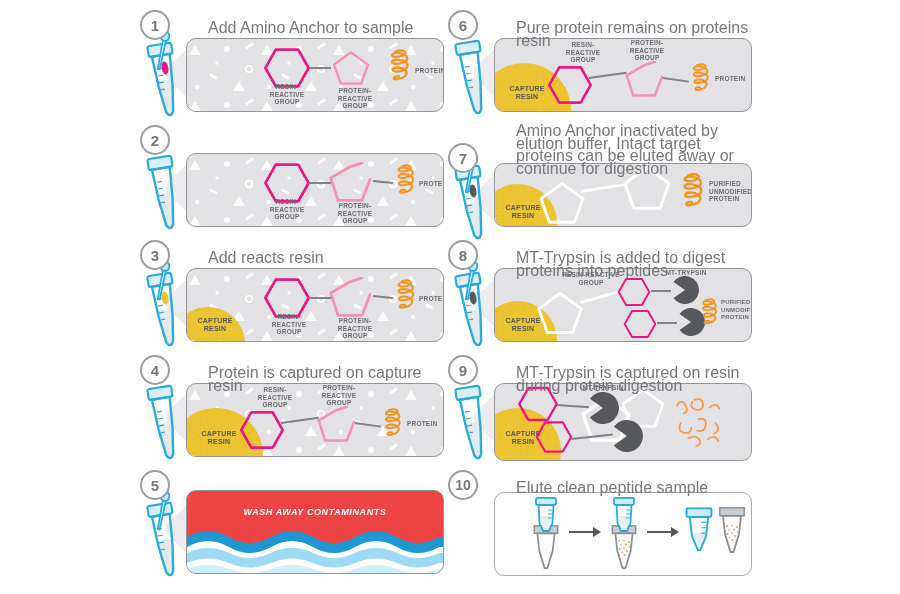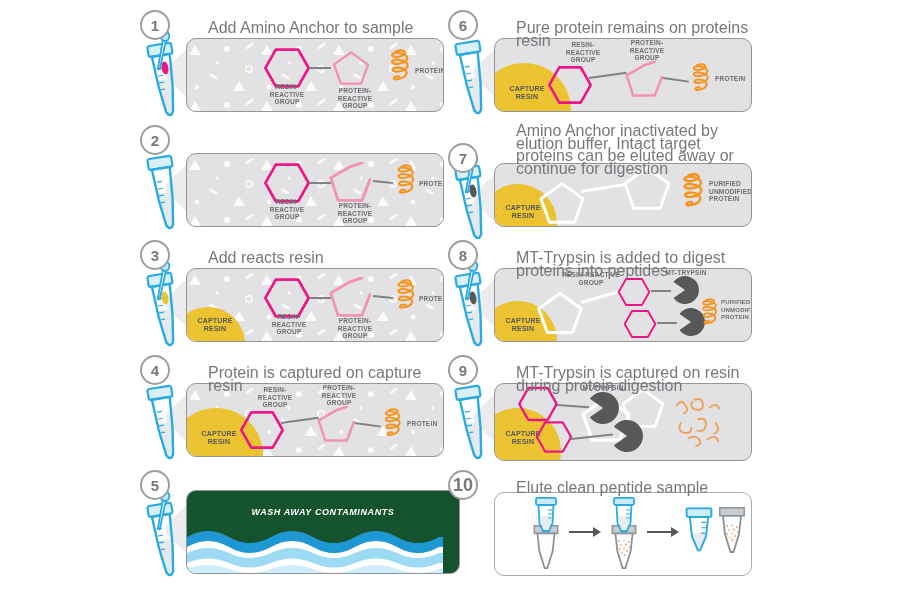--- a/index.html
+++ b/index.html
@@ -4,21 +4,21 @@
 <style>
   html,body{margin:0;padding:0;background:#fff;font-family:"Liberation Sans",sans-serif;}
   #canvas{position:relative;width:900px;height:594px;background:#fff;overflow:hidden;}
   .step{position:absolute;width:310px;height:114px;}
   .badge{position:absolute;width:30px;height:30px;box-sizing:border-box;border:2px solid #9b9da0;border-radius:50%;
          background:#fff;color:#77787b;font-weight:bold;font-size:15px;display:flex;align-items:center;justify-content:center;z-index:3;}
   .hdr{position:absolute;left:68px;top:12px;color:#77787b;font-size:16px;line-height:12.5px;white-space:pre-line;z-index:2;}
   .panel{position:absolute;left:46px;top:28px;width:256px;height:72px;background:#e2e2e4;border:1.5px solid #939598;
          border-radius:10px;overflow:hidden;z-index:1;}
   .panel.white{background:#fff;border-color:#a7a9ac;}
-  .panel.wash{background:#14532d;padding-left:16px;}
+  .panel.wash{background:#ef4444;}
   .beam{position:absolute;left:26px;top:36px;width:24px;height:54px;background:#ececee;
         clip-path:polygon(0 42%,100% 0,100% 100%,0 58%);z-index:0;}
   .tube{position:absolute;left:2px;top:20px;width:46px;height:92px;z-index:2;}
   .confetti{position:absolute;left:0;top:0;width:100%;height:100%;}
   .shape{position:absolute;}
   .lab{position:absolute;font-size:6.5px;font-weight:bold;color:#6d6e71;text-align:center;
        white-space:pre-line;line-height:7.5px;letter-spacing:.2px;}
   .lab.lft{text-align:left;}
   .lab.resin{color:#57585a;font-size:7px;}
   .conn{position:absolute;height:2px;background:#808285;transform-origin:left center;}
@@ -449,21 +449,21 @@
           <use href="#pacman"></use>
         </svg>
       <div class="lab" style="left:76px;top:0px;width:64px">MT-TRYPSIN</div>
       <svg class="shape" style="left:178px;top:12px;width:54px;height:52px" viewBox="0 0 56 54">
           <use href="#peptides"></use>
         </svg>
     </div>
   </div>
 
   <div class="step" style="left:448px;top:470px">
-    <div class="badge" style="font-size:18px">10</div>
+    <div class="badge" style="font-size:14px">10</div>
     <div class="hdr">Elute clean peptide sample</div>
     <div class="panel white" style="top:22px;height:82px">
       <svg class="shape" style="left:34px;top:4px;width:34px;height:74px" viewBox="0 0 34 74">
         <use href="#ctube" x="4" y="28" width="26" height="46"></use>
         <use href="#column" x="4" y="0" width="26" height="40"></use>
       </svg>
       <div class="arrow" style="left:74px;top:38px;width:30px"></div>
       <svg class="shape" style="left:112px;top:4px;width:34px;height:74px" viewBox="0 0 34 74">
         <use href="#ctube" x="4" y="28" width="26" height="46"></use>
         <use href="#speckles" x="9" y="40" width="16" height="22"></use>

